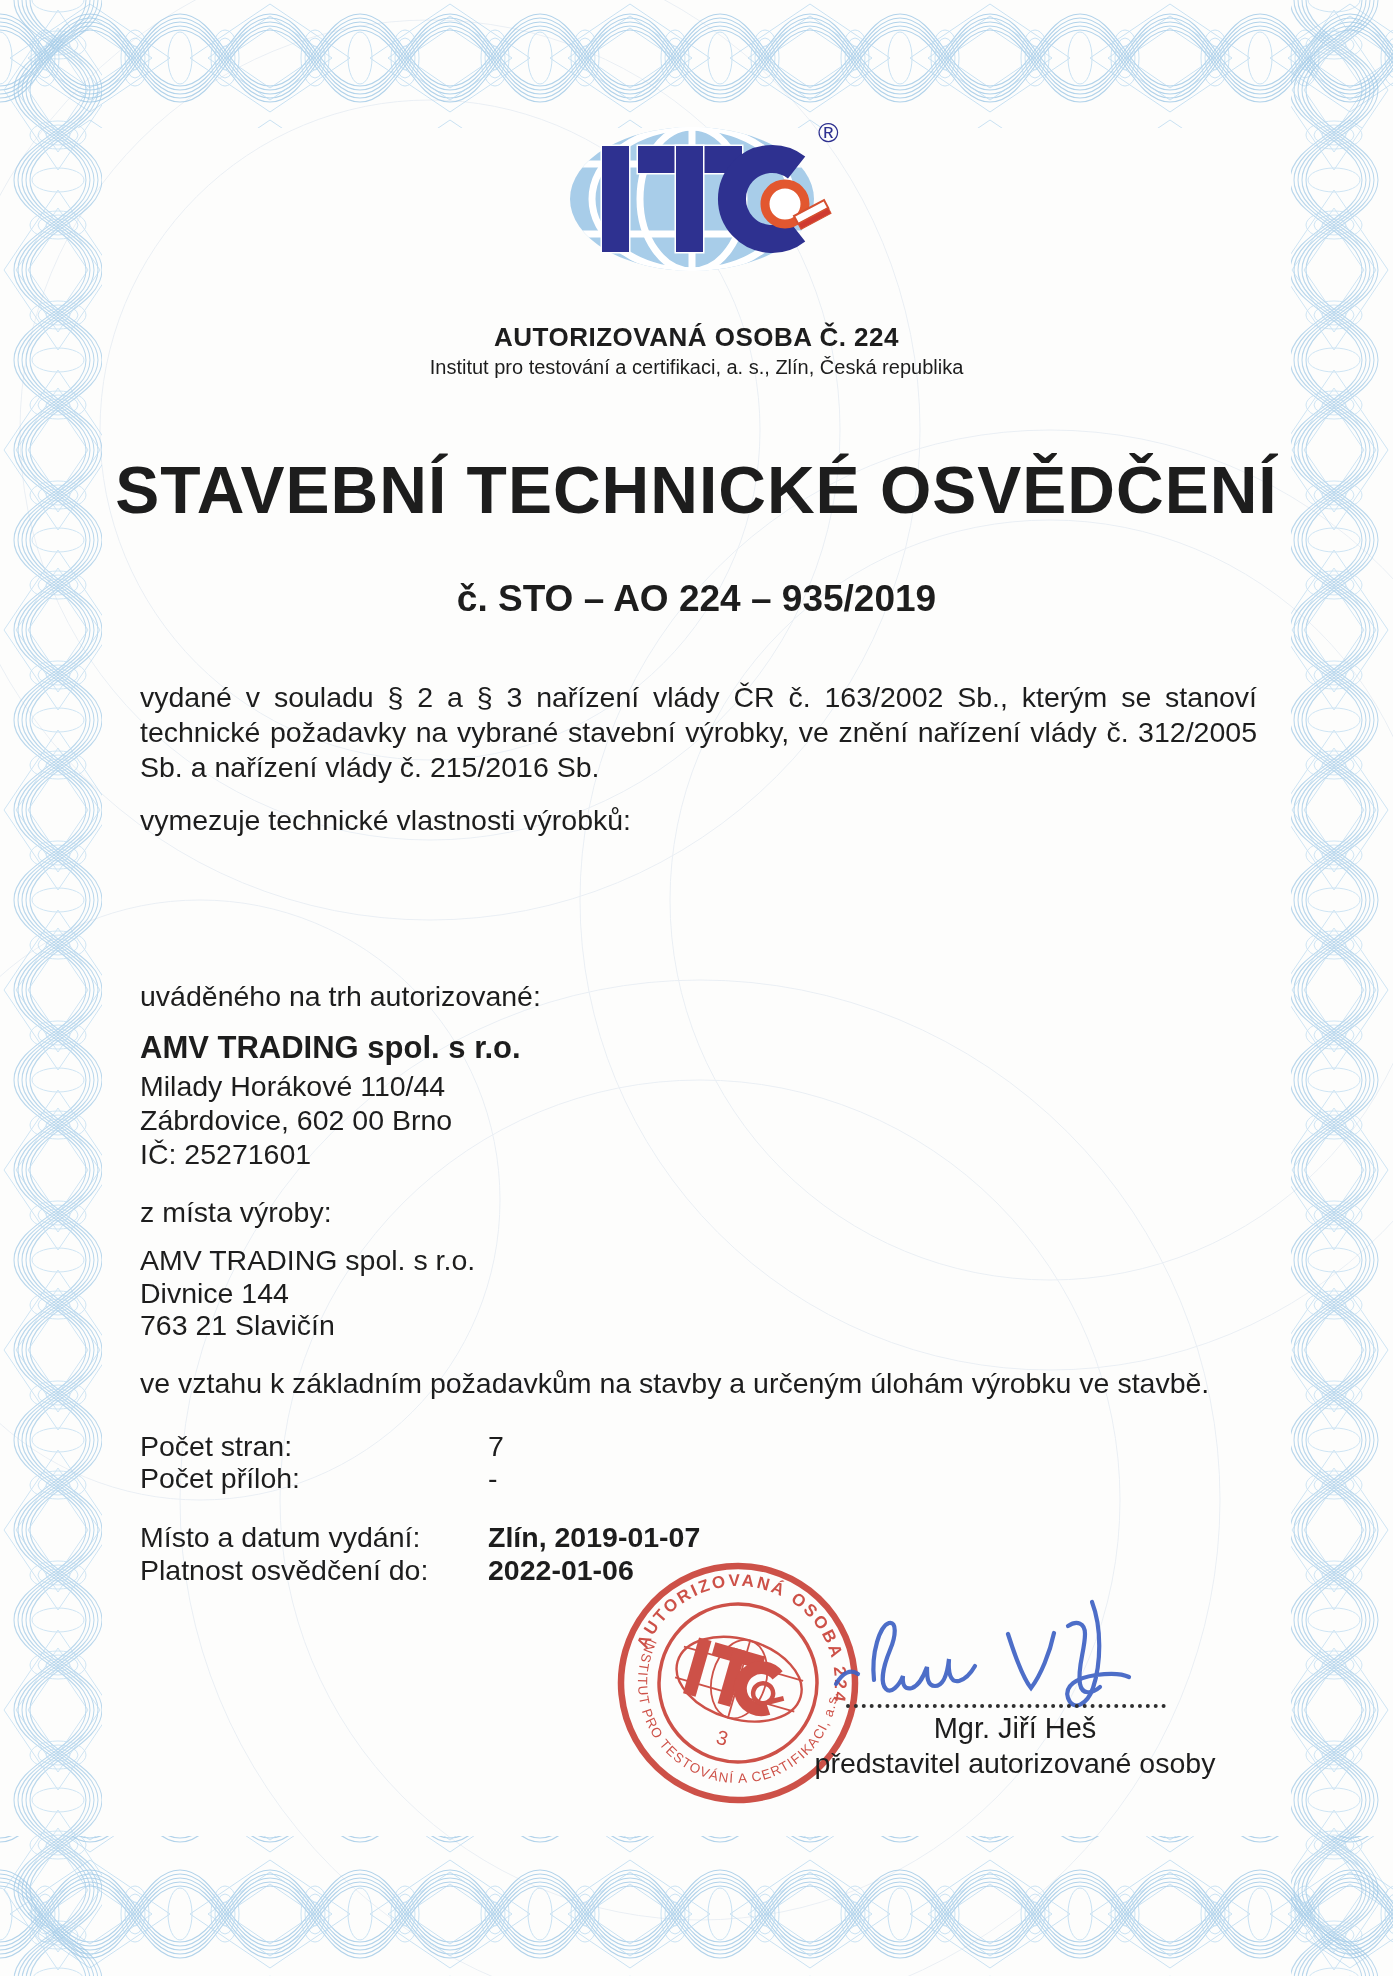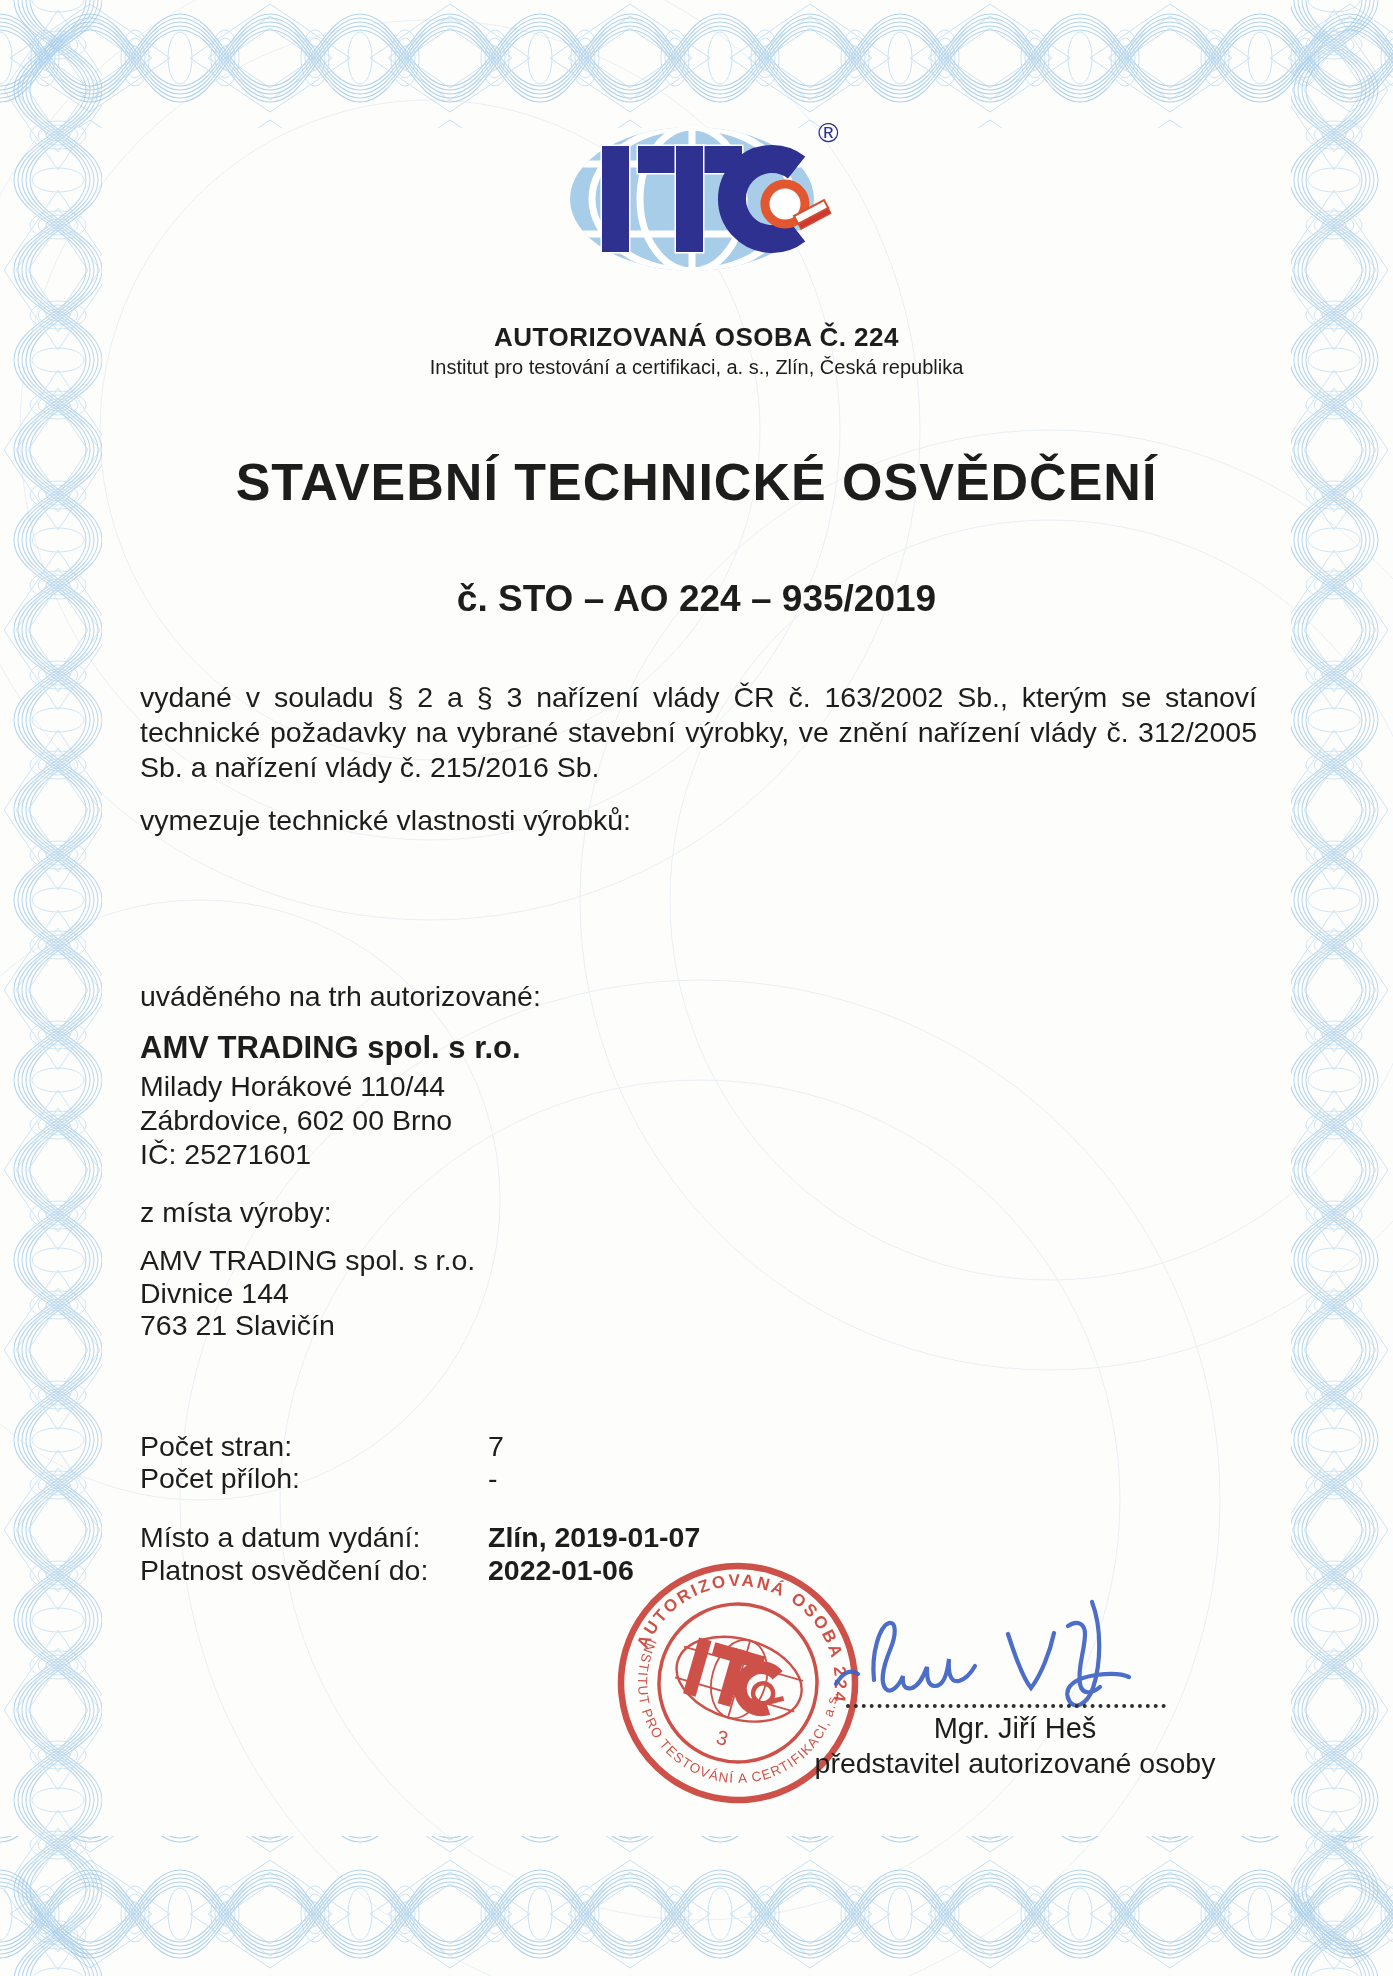--- a/index.html
+++ b/index.html
@@ -6,21 +6,21 @@
   .page{
     position:relative;width:1393px;height:1976px;margin:0 auto;
     background:#fdfdfc;overflow:hidden;
     font-family:"Liberation Sans",sans-serif;color:#1d1d1d;
   }
   .abs{position:absolute;}
   .ctr{left:0;right:0;text-align:center;}
   .deco-svg{position:absolute;inset:0;width:100%;height:100%;pointer-events:none;}
   .hdr1{top:322px;font-size:26px;font-weight:bold;letter-spacing:.5px;}
   .hdr2{top:356px;font-size:20px;font-weight:normal;}
-  .doc-title{top:452px;font-size:52px;font-weight:bold;letter-spacing:1px;}
+  .doc-title{top:452px;font-size:66px;font-weight:bold;letter-spacing:1px;}
   .cert-no{top:578px;font-size:37px;font-weight:bold;}
   .body-text{left:140px;width:1117px;font-size:28.5px;line-height:35px;}
   .p-issued{top:680px;text-align:justify;}
   .p-defines{top:803px;}
   .p-product{top:850px;font-size:31.5px;font-weight:bold;line-height:41px;white-space:pre-line;}
   .p-marketed{top:979px;}
   .company{top:1031px;line-height:34px;}
   .company .co-name{font-size:31px;font-weight:bold;margin-bottom:4px;}
   .p-site-label{top:1195px;}
   .site{top:1244px;line-height:32.5px;}
@@ -137,20 +137,21 @@
   </div>
 
   <div class="abs body-text p-site-label">z místa výroby:</div>
 
   <div class="abs body-text site">
     <div>AMV TRADING spol. s r.o.</div>
     <div>Divnice 144</div>
     <div>763 21 Slavičín</div>
   </div>
 
+  <div class="abs body-text p-relation">ve vztahu k základním požadavkům na stavby a určeným úlohám výrobku ve stavbě.</div>
 
   <div class="abs lbl" style="top:1430px">Počet stran:</div>
   <div class="abs val" style="top:1430px">7</div>
   <div class="abs lbl" style="top:1462px">Počet příloh:</div>
   <div class="abs val" style="top:1462px">-</div>
   <div class="abs lbl" style="top:1521px">Místo a datum vydání:</div>
   <div class="abs val b" style="top:1521px">Zlín, 2019-01-07</div>
   <div class="abs lbl" style="top:1554px">Platnost osvědčení do:</div>
   <div class="abs val b" style="top:1554px">2022-01-06</div>
 

